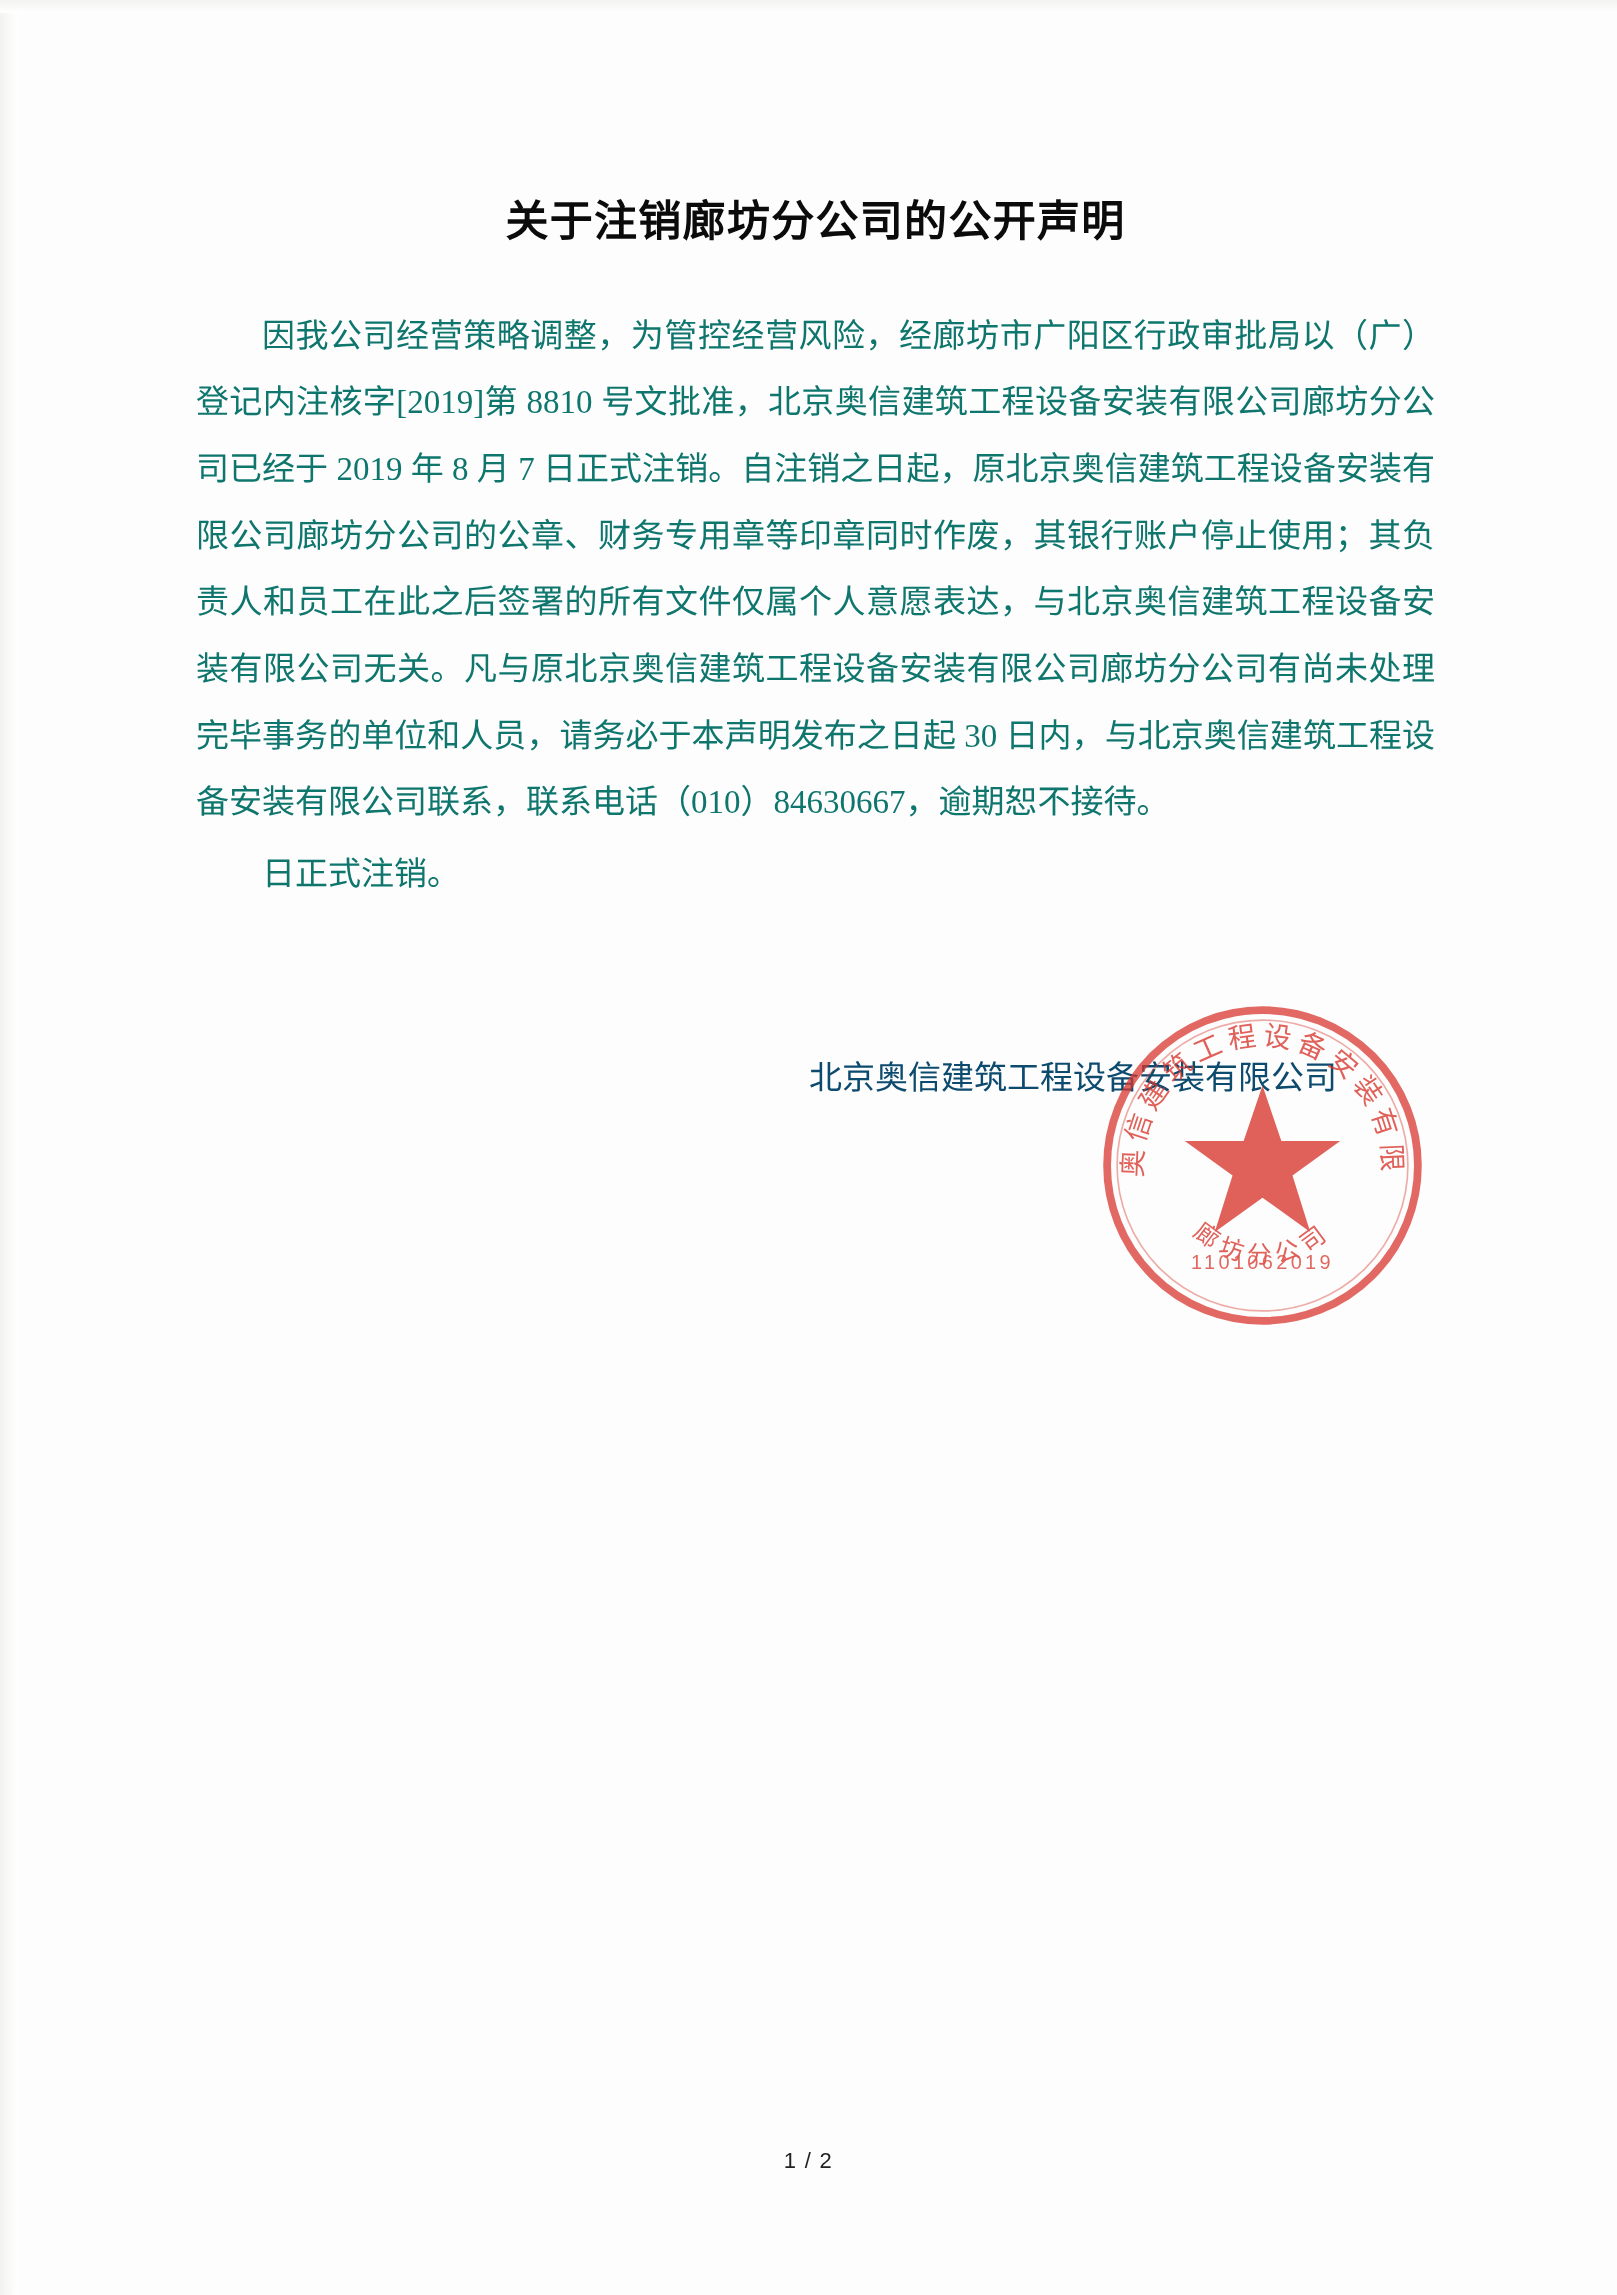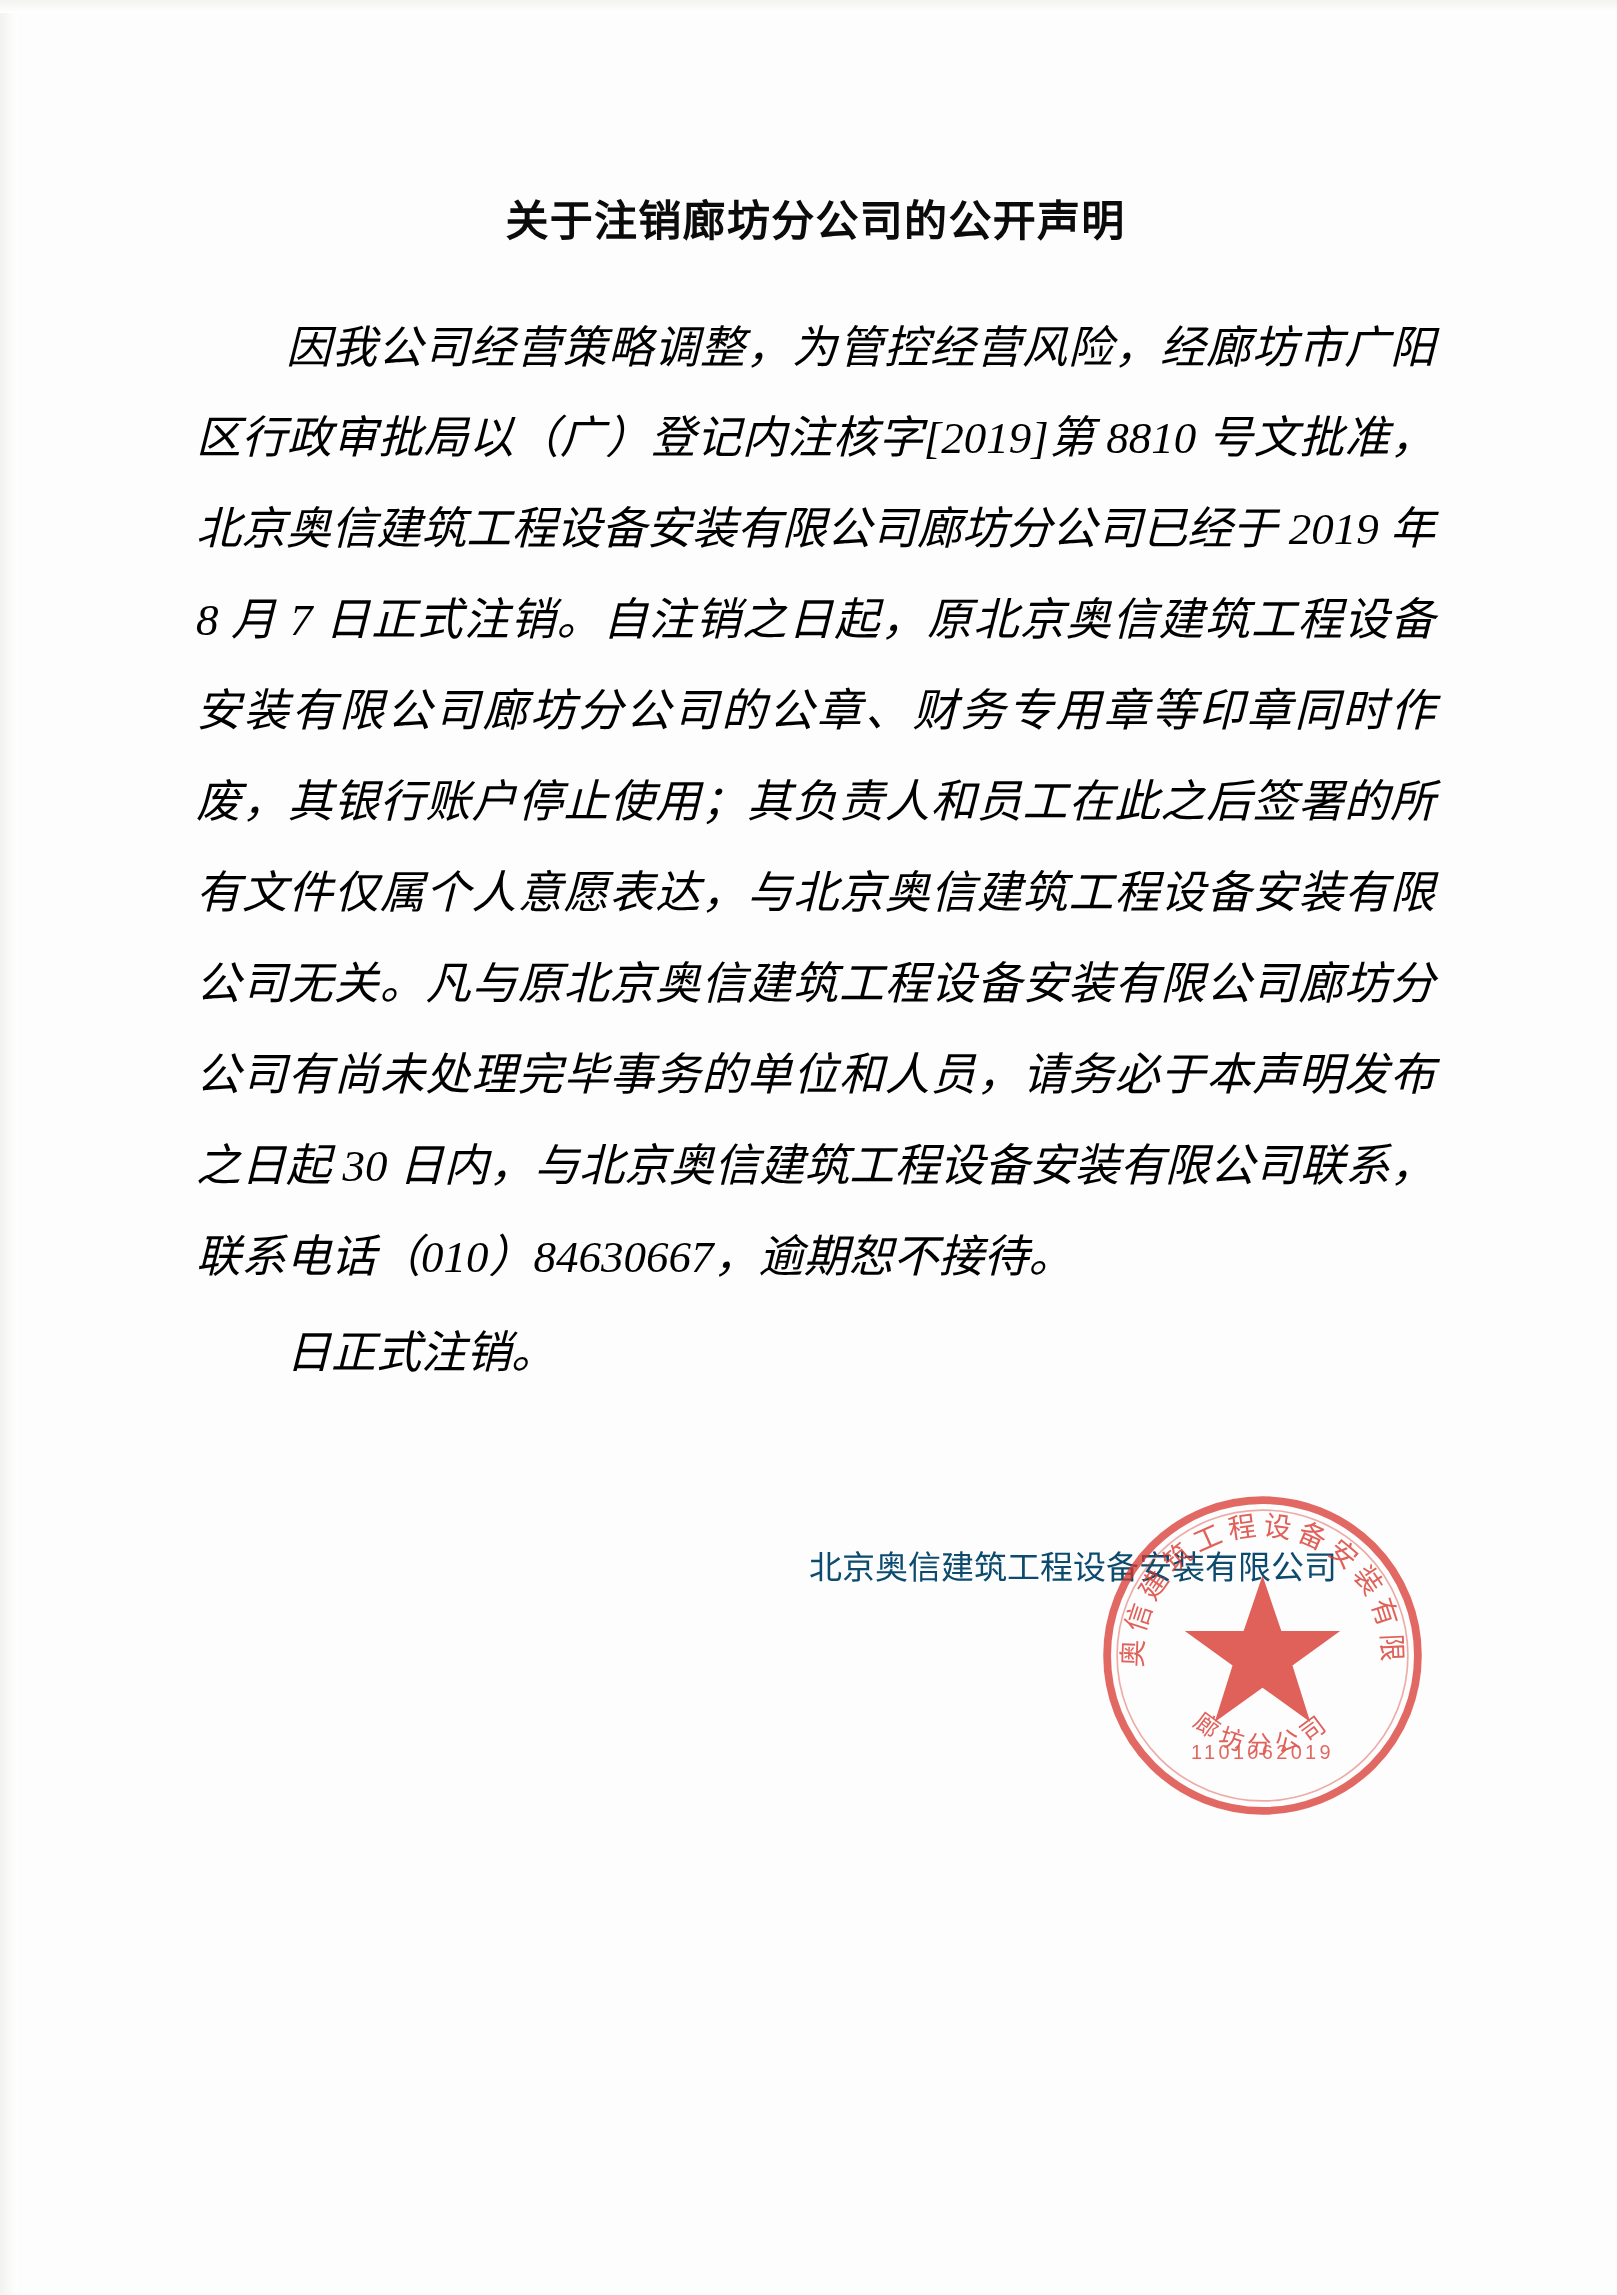--- a/index.html
+++ b/index.html
@@ -42,26 +42,25 @@
     text-align: center;
     font-family: "Liberation Sans", "DejaVu Sans", sans-serif;
     font-weight: bold;
     font-size: 43px;
     letter-spacing: 1.3px;
     color: #0b0b0b;
     margin: 0 0 55px 0;
     line-height: 1.2;
   }
   .doc-body {
-    font-size: 45px;
+    font-size: 33px;
     line-height: 2.02;
-    color: #000000;
+    color: #0f766e;
     text-align: justify;
     text-justify: inter-ideograph;
-    font-style: italic;
   }
   .doc-body p {
     margin: 0 0 5.2px 0;
     text-indent: 2em;
   }
   .sign-block {
     margin-top: 137px;
     position: relative;
     font-size: 33px;
     line-height: 2.0;
@@ -134,14 +133,15 @@
             </text>
           </g>
           <polygon points="150,78 167,128 220,128 177,159 193,210 150,179 107,210 123,159 80,128 133,128" fill="#d8352c" opacity="0.95"></polygon>
           <text x="150" y="243" text-anchor="middle" font-family="'Liberation Sans', sans-serif" font-size="18" fill="#d8352c" letter-spacing="3" opacity="0.9">1101062019</text>
         </svg>
       </div>
     </div>
 
   </div>
 
+  <div class="page-number">1 / 2</div>
 </div>
 
 
 </body></html>

